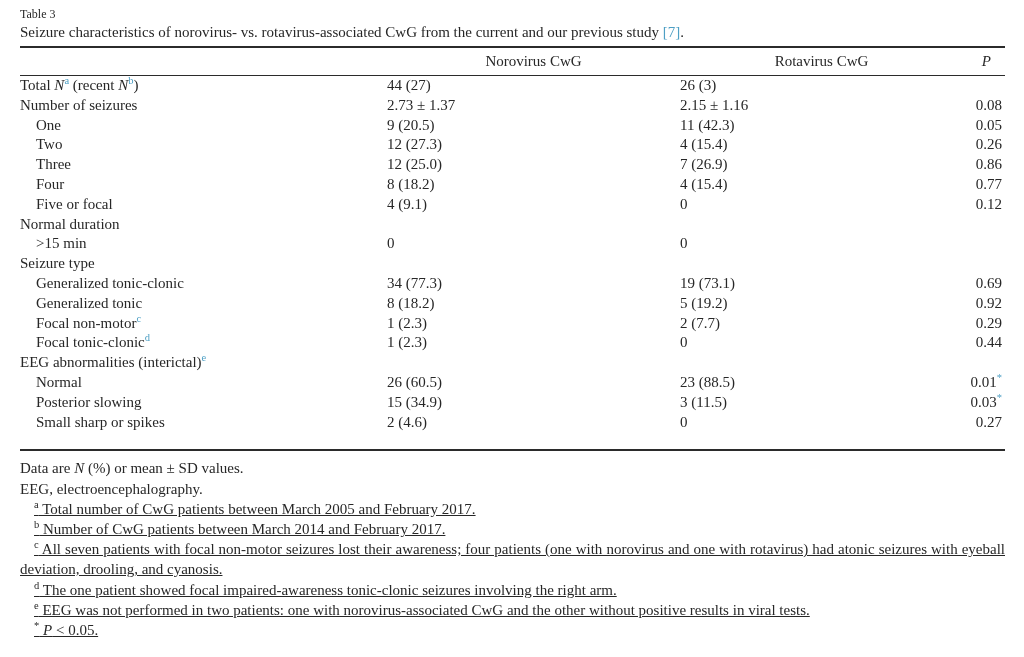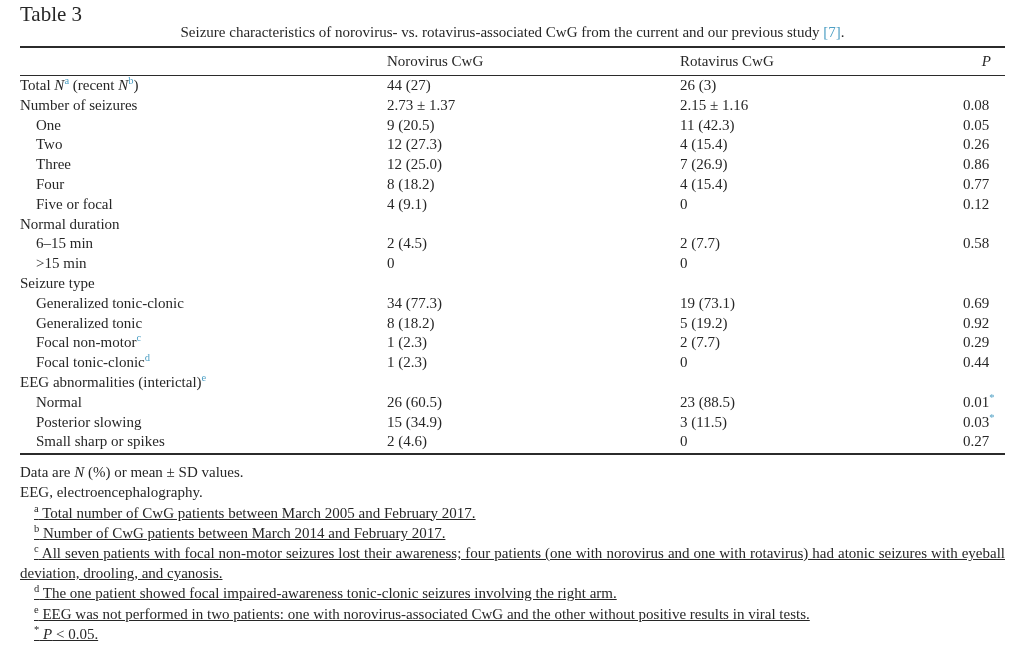--- a/index.html
+++ b/index.html
@@ -4,52 +4,52 @@
 <style>
   html,body{margin:0;padding:0;}
   body{
     width:1024px;height:657px;
     background:#ffffff;
     color:#272727;
     font-family:"Liberation Serif","DejaVu Serif",serif;
     overflow:hidden;
   }
   .wrap{padding:5px 19px 0 20px;}
-  .tbl-label{font-size:21px;line-height:18px;}
-  .tbl-caption{font-size:15px;line-height:19px;text-align:center;}
+  .tbl-label{font-size:12px;line-height:18px;}
+  .tbl-caption{font-size:15px;line-height:19px;}
   .cite{color:#4d9fc4;text-decoration:none;}
   table{
     border-collapse:collapse;
     width:985px;
     table-layout:fixed;
     margin-top:4px;
   }
   thead th{
     font-weight:normal;
-    text-align:left;
+    text-align:center;
     font-size:15px;
     height:27px;
     vertical-align:middle;
     padding:0;
     border-top:2px solid #2b2b2b;
     border-bottom:1.5px solid #2b2b2b;
   }
   thead th.p{font-style:italic;text-align:right;padding-right:14px;}
   td{
     font-size:15px;
     padding:0;
     line-height:19.8px;
     height:19.8px;
     vertical-align:baseline;
     white-space:nowrap;
     overflow:visible;
   }
   td.lbl.ind{padding-left:16px;}
-  td.p{padding-right:3px;margin-left:47px;}
-  tbody tr:last-child td{border-bottom:2.5px solid #2b2b2b;padding-bottom:1px;}
+  td.p{text-align:right;padding-right:3px;margin-left:47px;}
+  tbody tr:last-child td{border-bottom:2.5px solid #2b2b2b;padding-bottom:17px;}
   sup{line-height:0;}
   sup.ref{color:#4d9fc4;font-size:10.5px;}
   sup.mk{color:#272727;font-size:10.5px;}
   .fnotes{margin-top:7px;font-size:15px;width:985px;}
   .fnote{margin:0;line-height:20.2px;}
   .fnote.marked{text-indent:14px;text-decoration:underline;}
   .fnote.just{text-align:justify;}
   em{font-style:italic;}
 </style>
 </head>
@@ -119,26 +119,20 @@
           <td>0</td>
           <td class="p">0.12</td>
         </tr>
         <tr>
           <td class="lbl">Normal duration</td>
           <td></td>
           <td></td>
           <td class="p"></td>
         </tr>
         <tr>
-          <td class="lbl ind">6–15 min</td>
-          <td>2 (4.5)</td>
-          <td>2 (7.7)</td>
-          <td class="p">0.58</td>
-        </tr>
-        <tr>
           <td class="lbl ind">&gt;15 min</td>
           <td>0</td>
           <td>0</td>
           <td class="p"></td>
         </tr>
         <tr>
           <td class="lbl">Seizure type</td>
           <td></td>
           <td></td>
           <td class="p"></td>

